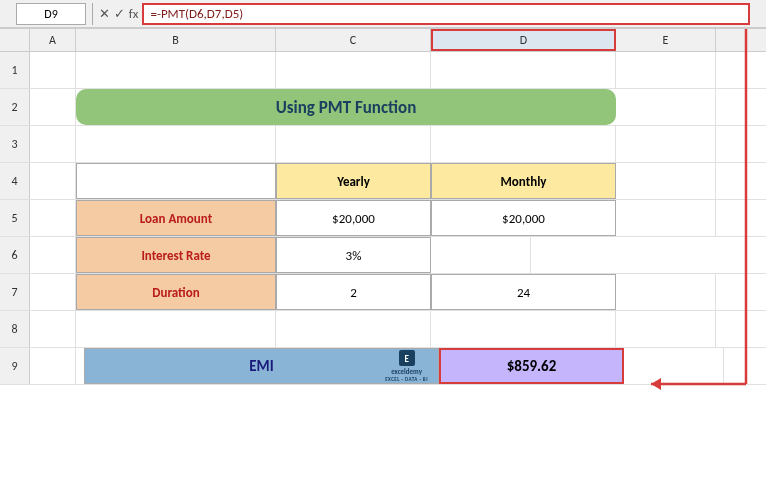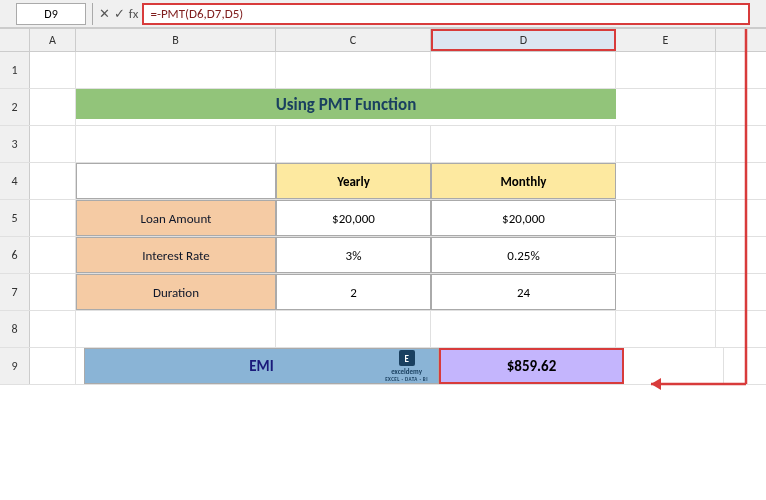--- a/index.html
+++ b/index.html
@@ -120,41 +120,42 @@
     
     .title-cell {
       background: #92c47a;
       color: #1a4060;
       font-size: 17px;
       font-weight: bold;
       display: flex;
       align-items: center;
       justify-content: center;
       width: 540px; 
-      height: 30px;
+      height: 36px;
+      border-radius: 10px;
     }
 
     
     .header-label-cell {
       background: #fde9a0;
       font-weight: bold;
       font-size: 13px;
       color: #000;
       border: 1px solid #aaa;
     }
     .header-empty-cell {
       border: 1px solid #aaa;
       background: #fff;
     }
 
     
     .data-label-cell {
       background: #f5cba4;
-      font-weight: normal;
-      color: #0f172a;
+      font-weight: bold;
+      color: #b91c1c;
       border: 1px solid #aaa;
     }
     .data-value-cell {
       background: #fff;
       border: 1px solid #aaa;
       justify-content: center;
     }
 
     
     .emi-label-cell {
@@ -311,23 +312,20 @@
 
     <div class="row">
       <div class="row-num">6</div>
       <div class="cell col-a"></div>
       <div class="cell col-b data-label-cell">
         <span>Interest Rate</span>
       </div>
       <div class="cell col-c data-value-cell">
         <span>3%</span>
       </div>
-      <div class="cell col-d data-value-cell">
-        <span>0.25%</span>
-      </div>
       <div class="cell col-e"></div>
     </div>
 
     <div class="row">
       <div class="row-num">7</div>
       <div class="cell col-a"></div>
       <div class="cell col-b data-label-cell">
         <span>Duration</span>
       </div>
       <div class="cell col-c data-value-cell">

